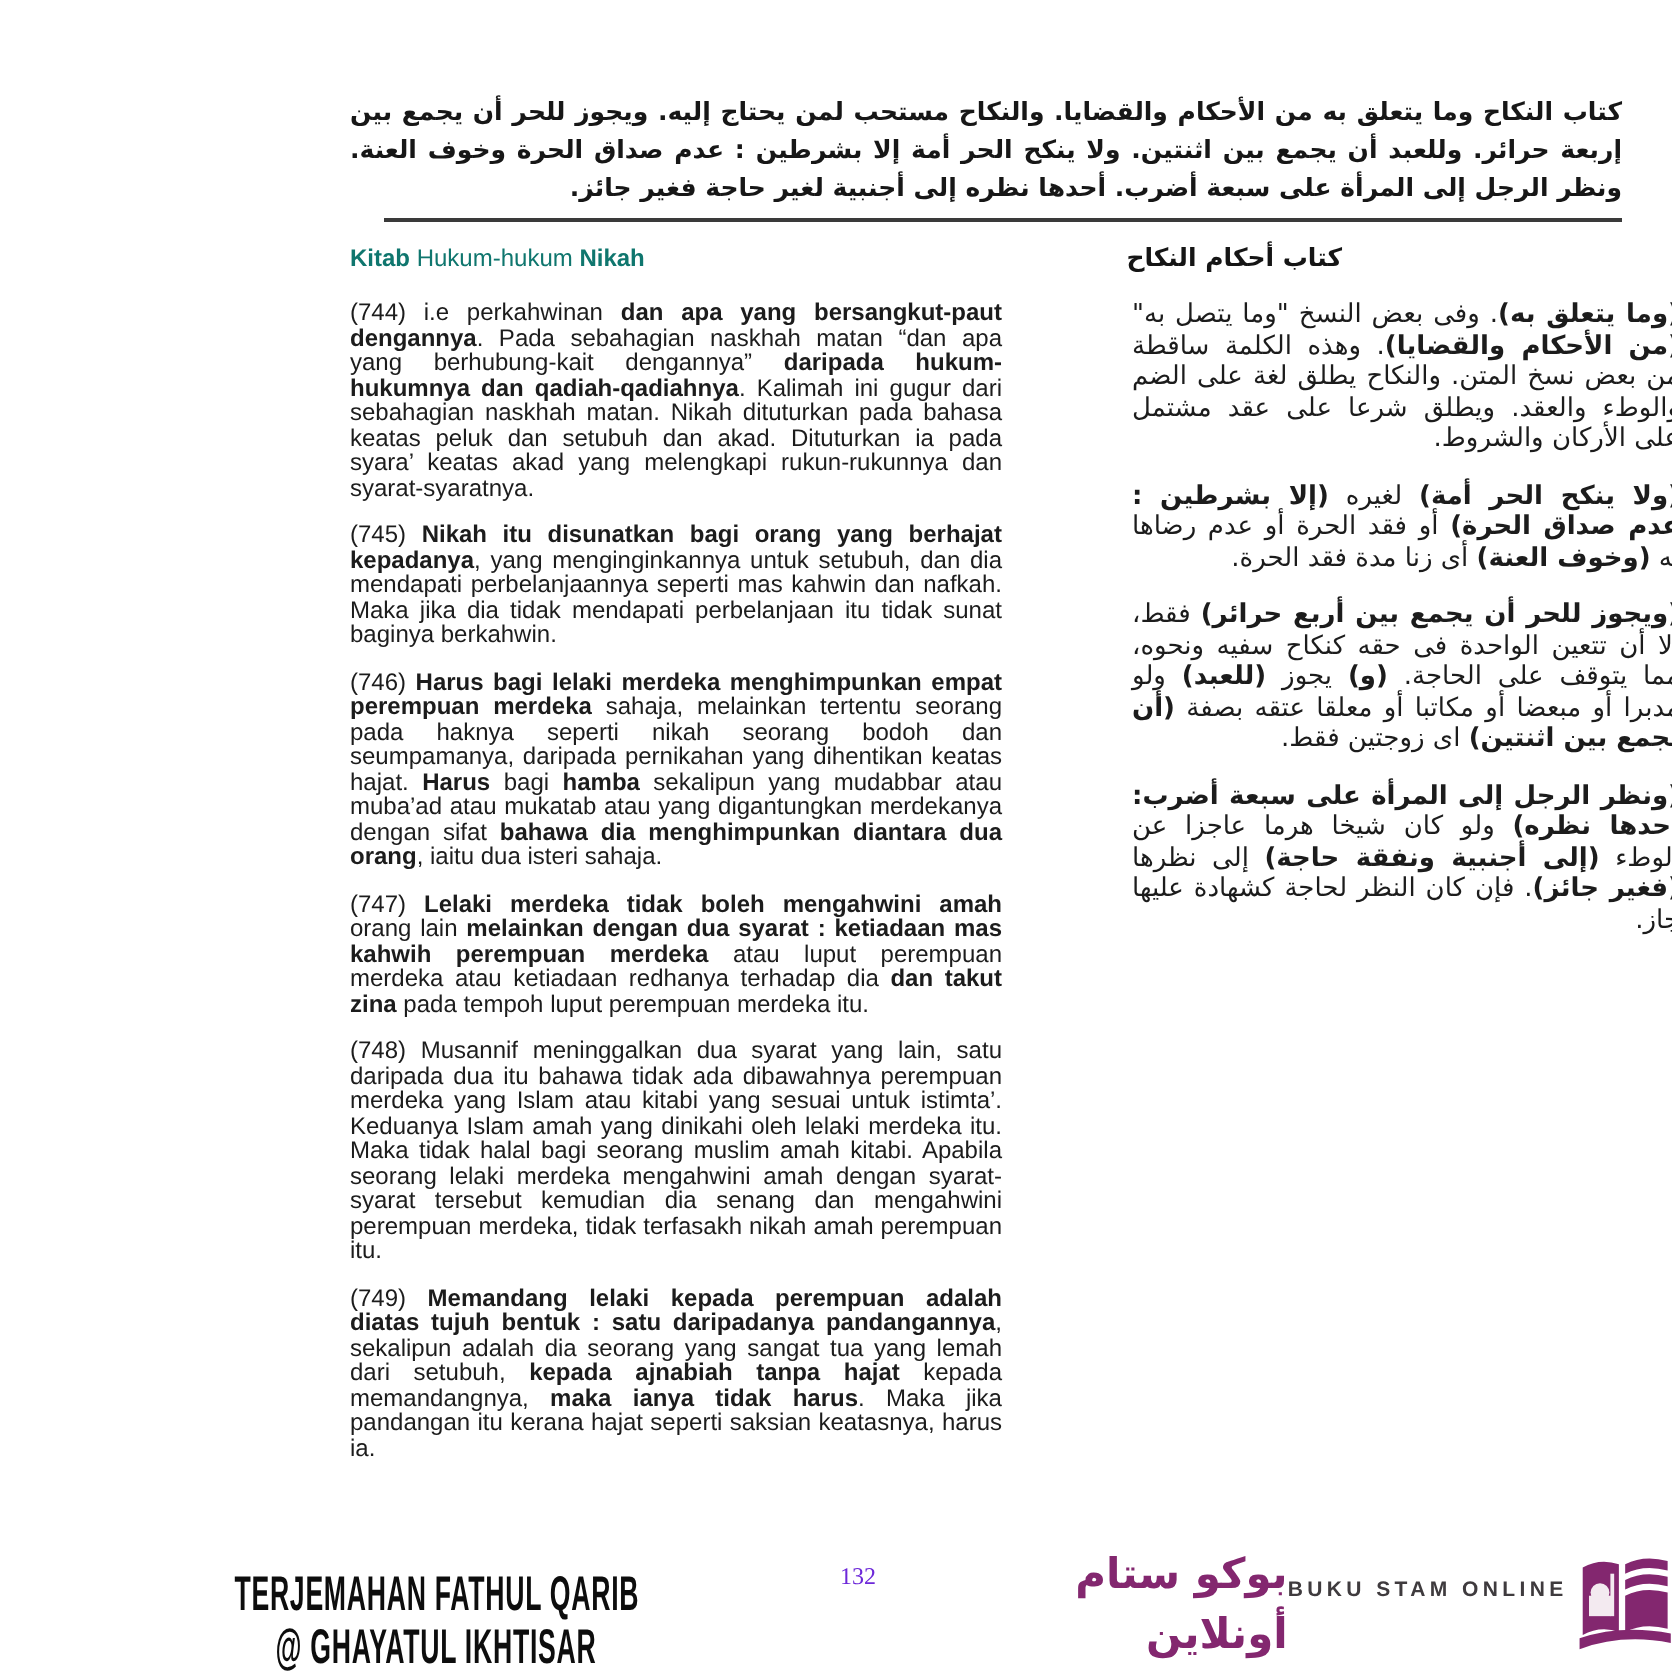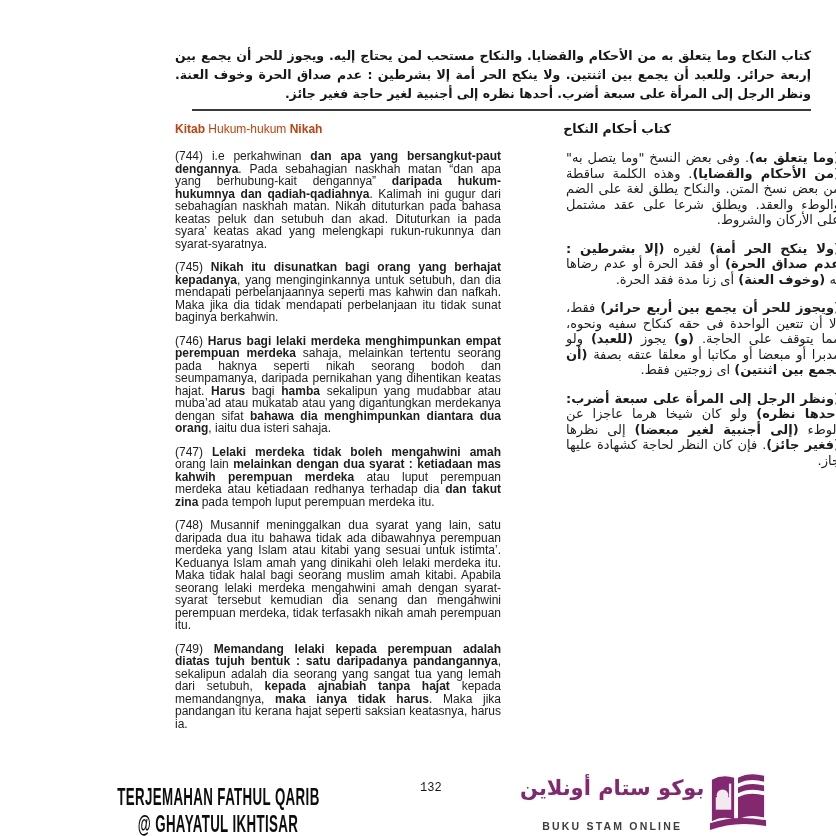--- a/index.html
+++ b/index.html
@@ -13,54 +13,54 @@
     font-family:"DejaVu Sans",sans-serif;font-weight:bold;
     font-size:12.5px;line-height:19px;color:#171717;
   }
   .divider{
     position:absolute;left:192px;top:109px;width:619px;height:2px;background:#3a3a3a;
   }
   .heading-row{
     position:absolute;left:175px;top:121px;width:636px;
     display:flex;justify-content:space-between;align-items:baseline;
   }
-  .heading-left{font-size:12px;color:#c2410c;}
+  .heading-left{font-size:12px;color:#0f766e;}
   .heading-left .b{font-weight:bold;}
   .heading-right{
     direction:rtl;font-family:"DejaVu Sans",sans-serif;font-weight:bold;
     font-size:12.5px;color:#151515;margin-right:140px;
   }
   .col-left{
     position:absolute;left:175px;top:150px;width:326px;
     font-size:12px;line-height:12.5px;text-align:justify;color:#1c1c1c;
   }
   .col-right{
     position:absolute;left:538px;top:150px;width:274px;
     direction:rtl;text-align:justify;
     font-family:"DejaVu Sans",sans-serif;
     font-size:13px;line-height:15.5px;color:#1c1c1c;margin-left:28px;
   }
   .para{margin:0 0 11px 0;}
   .col-right .para{margin:0 0 13px 0;}
   .b{font-weight:bold;}
   .page-number{
     position:absolute;left:420px;top:781px;
-    font-family:Liberation Mono, monospace;font-size:12px;color:#0f172a;
+    font-family:Liberation Serif, serif;font-size:12px;color:#6d28d9;
   }
   .stamp{
     position:absolute;left:78px;top:784px;width:280px;
     text-align:center;font-weight:700;font-size:18.5px;line-height:20px;
     color:#0d0d0d;transform:scale(0.72,1.32);transform-origin:center top;
     letter-spacing:0.5px;white-space:nowrap;
   }
   .logo{
     position:absolute;left:520px;top:770px;
     display:flex;align-items:flex-end;gap:5px;
   }
-  .logo-text{display:flex;flex-direction:column;align-items:center;}
+  .logo-text{display:flex;align-items:flex-start;}
   .logo-arabic{
     direction:rtl;font-family:"DejaVu Sans",sans-serif;font-weight:bold;
     font-size:21px;line-height:30px;color:#83276f;
   }
   .logo-latin{
     font-size:10.5px;font-weight:bold;letter-spacing:2.2px;
     color:#3f3b3e;white-space:nowrap;margin-top:17px;
   }
   .logo-icon{width:58px;height:62px;}
   .logo-icon svg{display:block;width:100%;height:100%;}
@@ -85,21 +85,21 @@
       <div class="para"><span>(746) </span><span class="b">Harus bagi lelaki merdeka menghimpunkan empat perempuan merdeka</span><span> sahaja, melainkan tertentu seorang pada haknya seperti nikah seorang bodoh dan seumpamanya, daripada pernikahan yang dihentikan keatas hajat. </span><span class="b">Harus</span><span> bagi </span><span class="b">hamba</span><span> sekalipun yang mudabbar atau muba’ad atau mukatab atau yang digantungkan merdekanya dengan sifat </span><span class="b">bahawa dia menghimpunkan diantara dua orang</span><span>, iaitu dua isteri sahaja.</span></div>
       <div class="para"><span>(747) </span><span class="b">Lelaki merdeka tidak boleh mengahwini amah</span><span> orang lain </span><span class="b">melainkan dengan dua syarat : ketiadaan mas kahwih perempuan merdeka</span><span> atau luput perempuan merdeka atau ketiadaan redhanya terhadap dia </span><span class="b">dan takut zina</span><span> pada tempoh luput perempuan merdeka itu.</span></div>
       <div class="para"><span>(748) Musannif meninggalkan dua syarat yang lain, satu daripada dua itu bahawa tidak ada dibawahnya perempuan merdeka yang Islam atau kitabi yang sesuai untuk istimta’. Keduanya Islam amah yang dinikahi oleh lelaki merdeka itu. Maka tidak halal bagi seorang muslim amah kitabi. Apabila seorang lelaki merdeka mengahwini amah dengan syarat-syarat tersebut kemudian dia senang dan mengahwini perempuan merdeka, tidak terfasakh nikah amah perempuan itu.</span></div>
       <div class="para"><span>(749) </span><span class="b">Memandang lelaki kepada perempuan adalah diatas tujuh bentuk : satu daripadanya pandangannya</span><span>, sekalipun adalah dia seorang yang sangat tua yang lemah dari setubuh, </span><span class="b">kepada ajnabiah tanpa hajat</span><span> kepada memandangnya, </span><span class="b">maka ianya tidak harus</span><span>. Maka jika pandangan itu kerana hajat seperti saksian keatasnya, harus ia.</span></div>
     </div>
 
   <div class="col-right">
       <div class="para"><span class="b">(وما يتعلق به)</span><span>. وفى بعض النسخ "وما يتصل به" </span><span class="b">(من الأحكام والقضايا)</span><span>. وهذه الكلمة ساقطة من بعض نسخ المتن. والنكاح يطلق لغة على الضم والوطء والعقد. ويطلق شرعا على عقد مشتمل على الأركان والشروط.</span></div>
       <div class="para"><span class="b">(ولا ينكح الحر أمة)</span><span> لغيره </span><span class="b">(إلا بشرطين : عدم صداق الحرة)</span><span> أو فقد الحرة أو عدم رضاها به </span><span class="b">(وخوف العنة)</span><span> أى زنا مدة فقد الحرة.</span></div>
       <div class="para"><span class="b">(ويجوز للحر أن يجمع بين أربع حرائر)</span><span> فقط، إلا أن تتعين الواحدة فى حقه كنكاح سفيه ونحوه، مما يتوقف على الحاجة. </span><span class="b">(و)</span><span> يجوز </span><span class="b">(للعبد)</span><span> ولو مدبرا أو مبعضا أو مكاتبا أو معلقا عتقه بصفة </span><span class="b">(أن يجمع بين اثنتين)</span><span> اى زوجتين فقط.</span></div>
-      <div class="para"><span class="b">(ونظر الرجل إلى المرأة على سبعة أضرب: أحدها نظره)</span><span> ولو كان شيخا هرما عاجزا عن الوطء </span><span class="b">(إلى أجنبية لغير مبعضا)</span><span> إلى نظرها </span><span class="b">(فغير جائز)</span><span>. فإن كان النظر لحاجة كشهادة عليها جاز.</span></div>
+      <div class="para"><span class="b">(ونظر الرجل إلى المرأة على سبعة أضرب: أحدها نظره)</span><span> ولو كان شيخا هرما عاجزا عن الوطء </span><span class="b">(إلى أجنبية ونفقة حاجة)</span><span> إلى نظرها </span><span class="b">(فغير جائز)</span><span>. فإن كان النظر لحاجة كشهادة عليها جاز.</span></div>
     </div>
 
   <div class="page-number">132</div>
 
   <div class="stamp">
     <div>TERJEMAHAN FATHUL QARIB</div>
     <div>@ GHAYATUL IKHTISAR</div>
   </div>
 
   <div class="logo">

